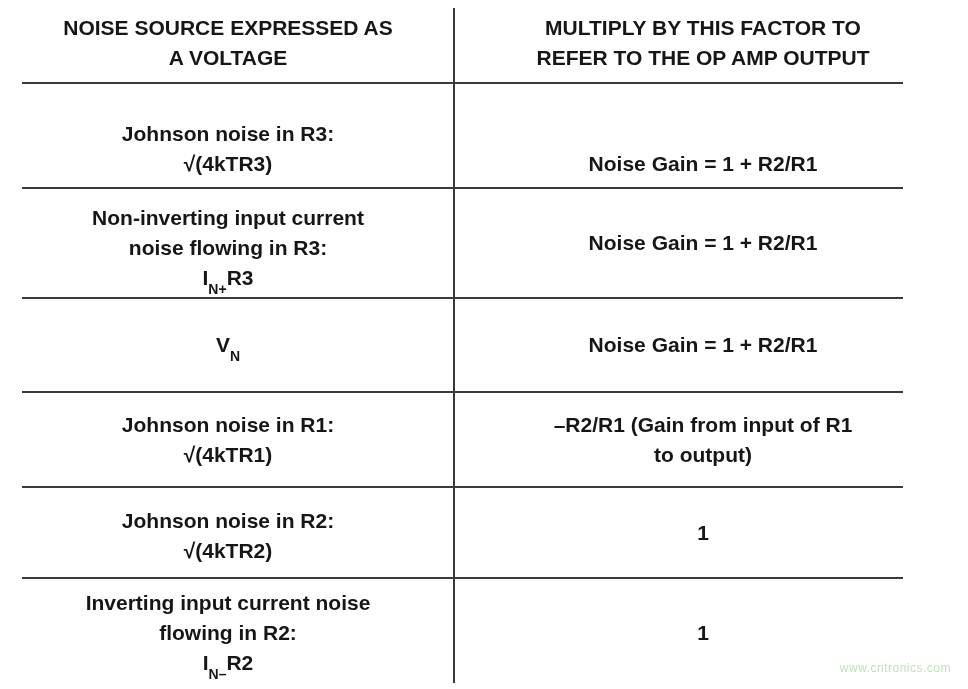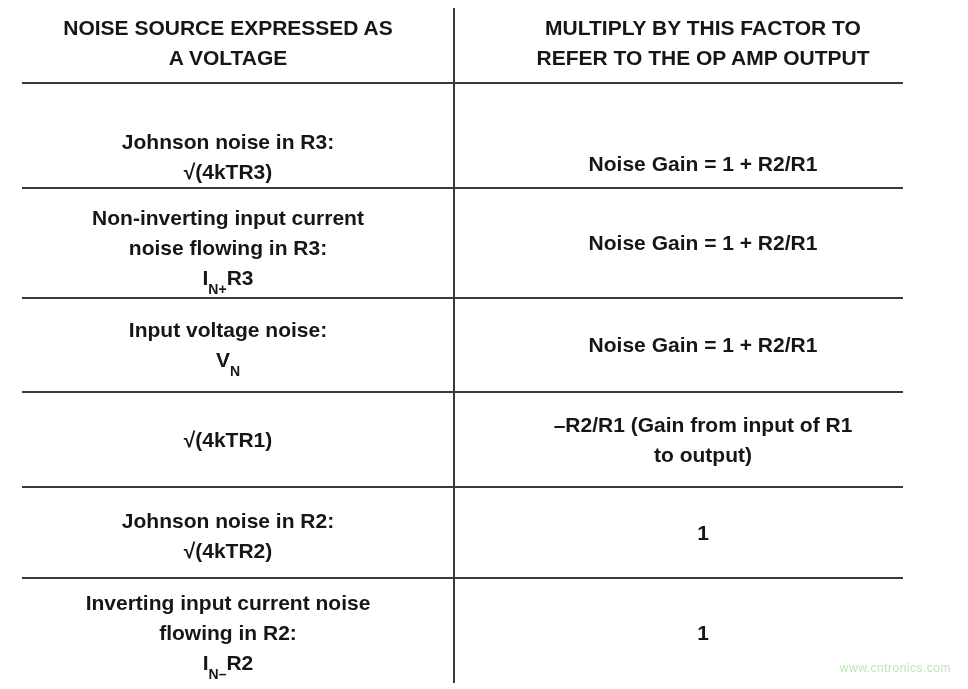--- a/index.html
+++ b/index.html
@@ -80,46 +80,46 @@
 
   <div class="cell left header" style="top:4px;height:78px">
     <div class="ln">NOISE SOURCE EXPRESSED AS</div>
     <div class="ln">A VOLTAGE</div>
   </div>
   <div class="cell right header" style="top:4px;height:78px">
     <div class="ln">MULTIPLY BY THIS FACTOR TO</div>
     <div class="ln">REFER TO THE OP AMP OUTPUT</div>
   </div>
 
-  <div class="cell left" style="top:96px;height:121px">
+  <div class="cell left" style="top:88px;height:121px">
     <div class="ln">Johnson noise in R3:</div>
     <div class="ln">√(4kTR3)</div>
   </div>
   <div class="cell right pad-down" style="top:84px;height:103px">
     <div class="ln">Noise Gain = 1 + R2/R1</div>
   </div>
 
   <div class="cell left" style="top:189px;height:117px">
     <div class="ln">Non-inverting input current</div>
     <div class="ln">noise flowing in R3:</div>
     <div class="ln formula"><span>I</span><sub>N+</sub><span>R3</span></div>
   </div>
   <div class="cell right" style="top:189px;height:108px">
     <div class="ln">Noise Gain = 1 + R2/R1</div>
   </div>
 
   <div class="cell left" style="top:299px;height:92px">
-    <div class="ln">Input voltage noise:</div>
     <div class="ln formula"><span>V</span><sub>N</sub><span></span></div>
   </div>
   <div class="cell right" style="top:299px;height:92px">
     <div class="ln">Noise Gain = 1 + R2/R1</div>
   </div>
 
   <div class="cell left" style="top:393px;height:93px">
+    <div class="ln">Johnson noise in R1:</div>
     <div class="ln">√(4kTR1)</div>
   </div>
   <div class="cell right" style="top:393px;height:93px">
     <div class="ln">–R2/R1 (Gain from input of R1</div>
     <div class="ln">to output)</div>
   </div>
 
   <div class="cell left" style="top:488px;height:96px">
     <div class="ln">Johnson noise in R2:</div>
     <div class="ln">√(4kTR2)</div>

